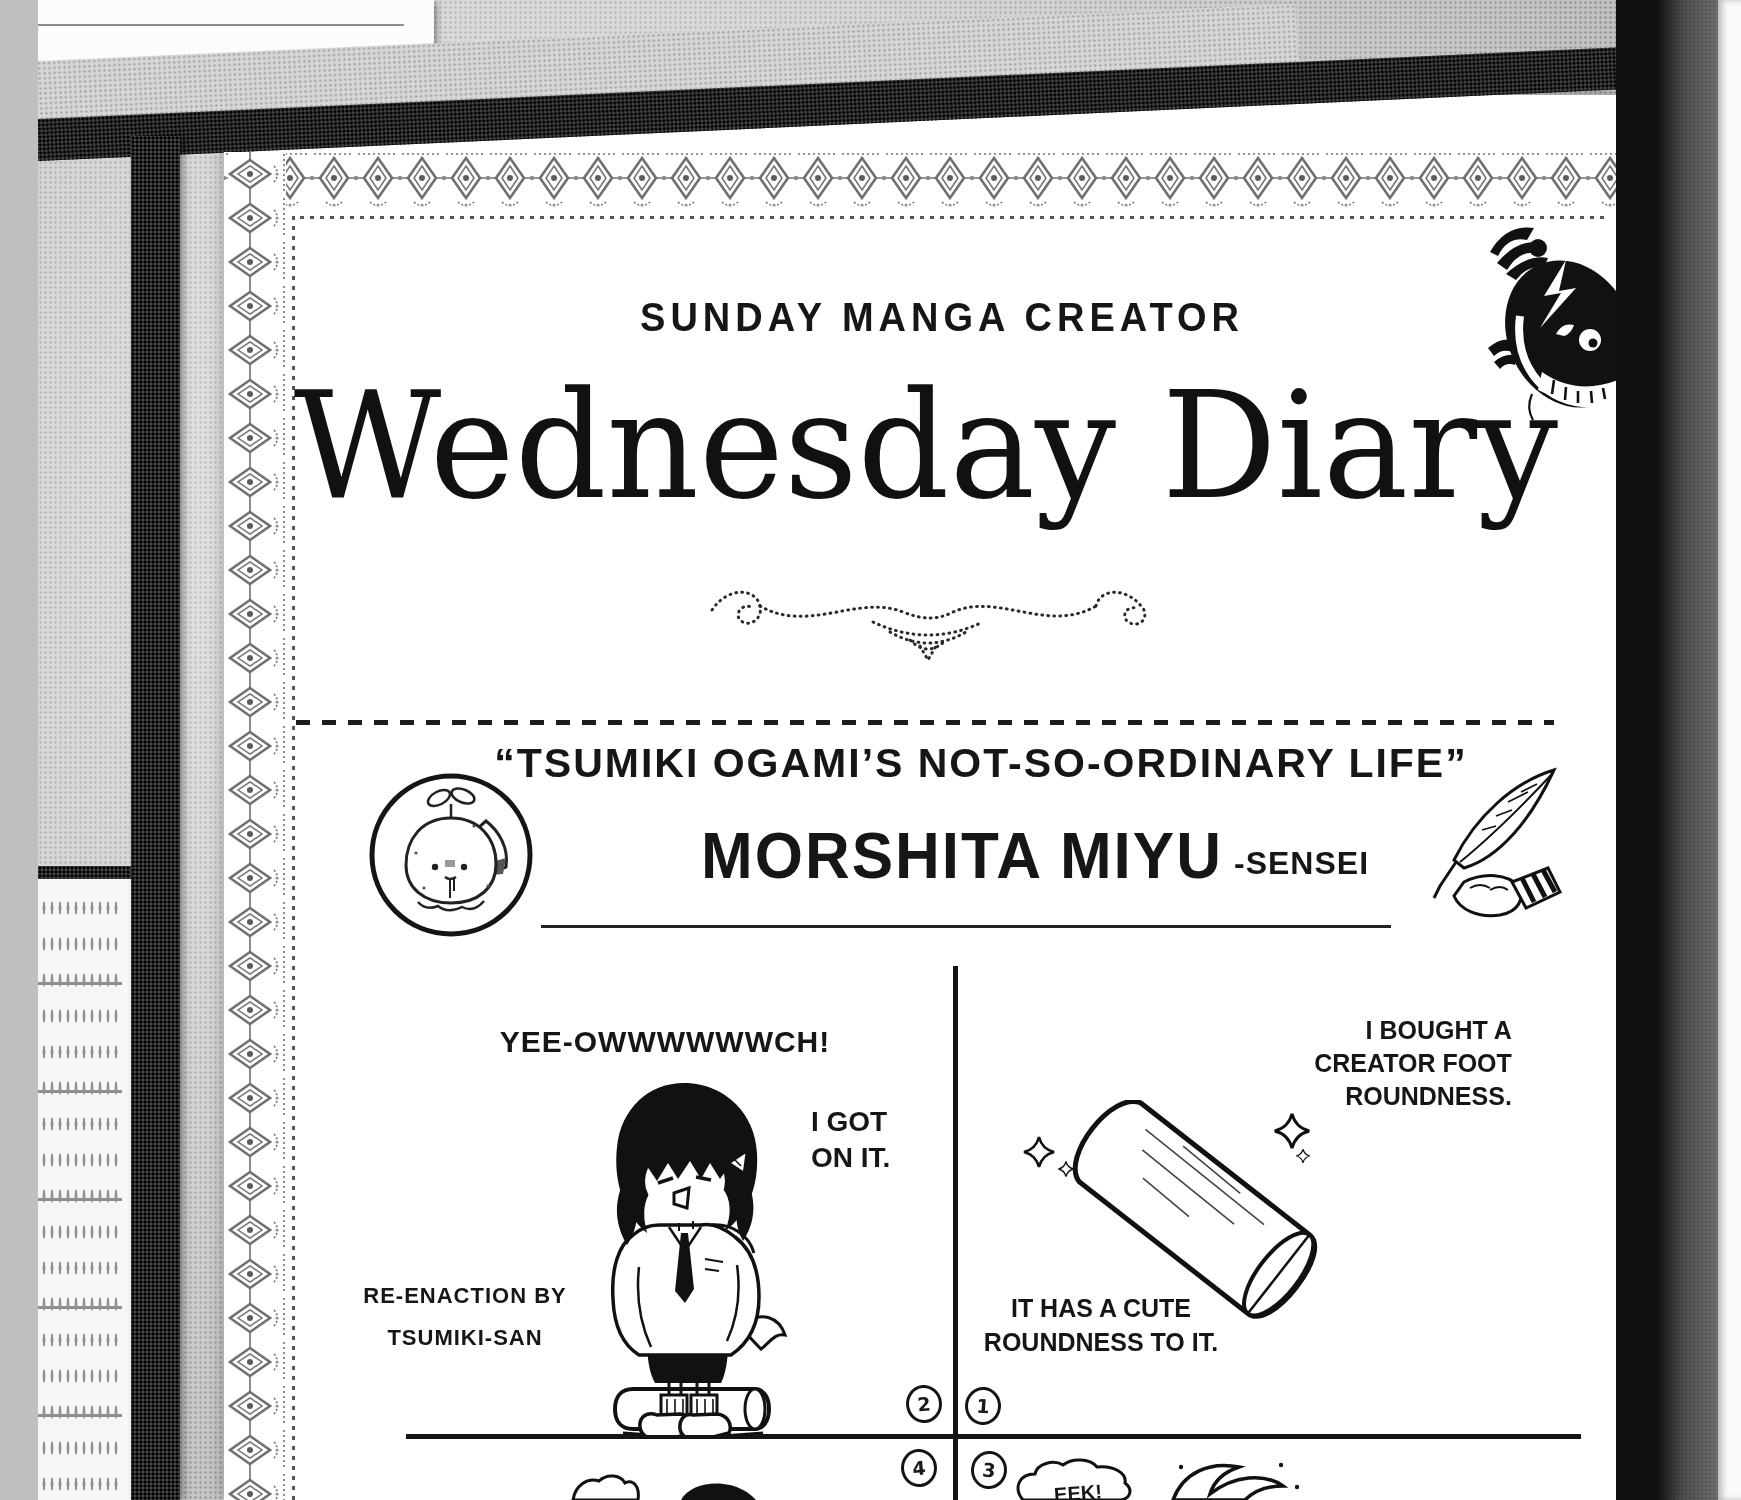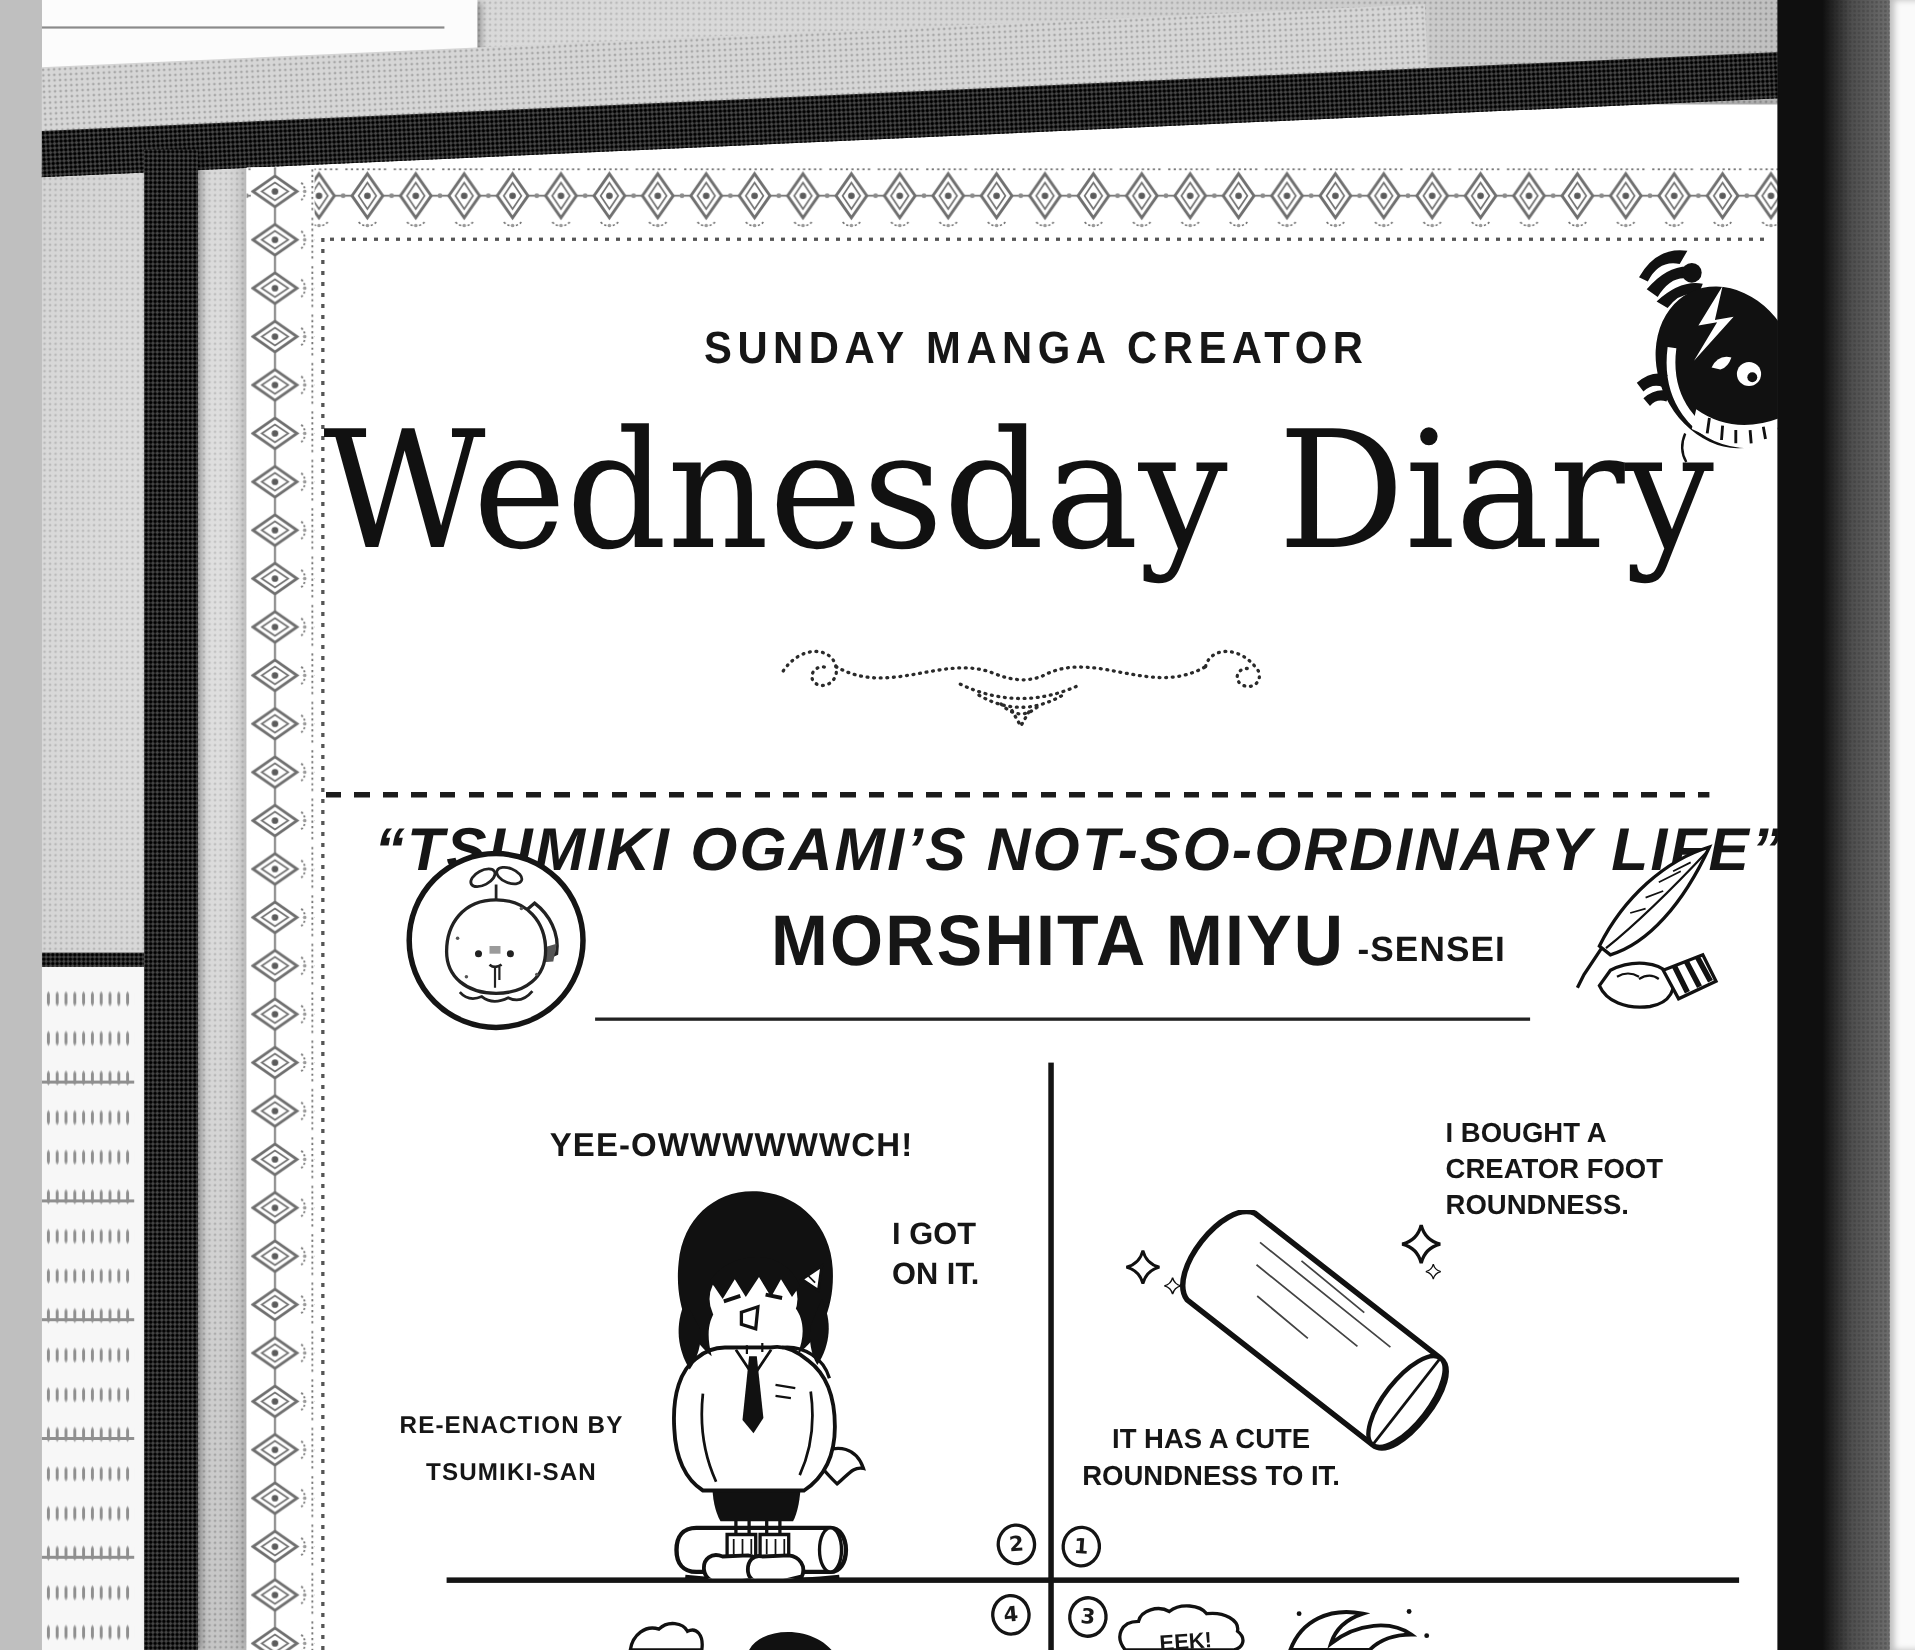--- a/index.html
+++ b/index.html
@@ -59,36 +59,36 @@
 
   
   .z14{z-index:14;}
   .comic{font-family:"Liberation Sans",sans-serif;font-weight:700;color:#161616;}
   .kicker{left:904px;top:296px;transform:translateX(-50%) scaleY(1.08);
           font-size:38px;letter-spacing:5px;white-space:nowrap;}
   .title{left:888px;top:372px;transform:translateX(-50%) scaleX(.97);
          font-family:"DejaVu Serif",serif;font-weight:500;font-size:148px;line-height:1;
          white-space:nowrap;color:#111;}
   .subtitle{left:943px;top:740px;transform:translateX(-50%);
-         font-size:55px;letter-spacing:2px;white-space:nowrap;font-style:italic;}
+         font-size:41px;letter-spacing:2px;white-space:nowrap;}
   .author{left:924px;top:820px;transform:translateX(-50%) scaleY(1.05);
          font-size:62px;letter-spacing:2px;white-space:nowrap;}
   .sensei{left:1196px;top:845px;font-size:32px;letter-spacing:1px;white-space:nowrap;}
   .byline-rule{left:503px;top:925px;width:850px;height:3px;background:#222;}
   .dashed-divider{left:258px;top:720px;width:1258px;height:5px;
          background:repeating-linear-gradient(90deg,#1c1c1c 0 14px,transparent 14px 26px);}
 
   
   .v-divider{left:915px;top:966px;width:5px;height:534px;background:#141414;}
   .h-divider{left:368px;top:1434px;width:1175px;height:5px;background:#141414;}
   .pnum{width:30px;height:32px;border:3px solid #141414;border-radius:50%;background:#fff;
         display:flex;align-items:center;justify-content:center;
         font-family:"DejaVu Sans",sans-serif;font-weight:700;font-size:19px;
         transform:rotate(-5deg);z-index:15;}
-  .cap{line-height:33px;font-size:25px;text-align:left;}
+  .cap{line-height:33px;font-size:25px;text-align:right;}
   .sfx{left:627px;top:1025px;transform:translateX(-50%);font-size:30px;letter-spacing:1px;white-space:nowrap;}
   .cap-igot{left:773px;top:1104px;font-size:28px;line-height:36px;text-align:left;}
   .note{left:427px;top:1275px;transform:translateX(-50%);font-size:22px;line-height:42px;
         letter-spacing:1px;text-align:center;white-space:nowrap;}
   .cap-bought{left:1375px;top:1014px;transform:translateX(-50%);white-space:nowrap;}
   .cap-round{left:1063px;top:1291px;transform:translateX(-50%);font-size:25px;line-height:34px;white-space:nowrap;text-align:center;}
   .eek{left:1040px;top:1482px;transform:translateX(-50%) rotate(-4deg);font-size:20px;z-index:15;}
   span[data-bind]{display:block;}
 </style>
 </head>

